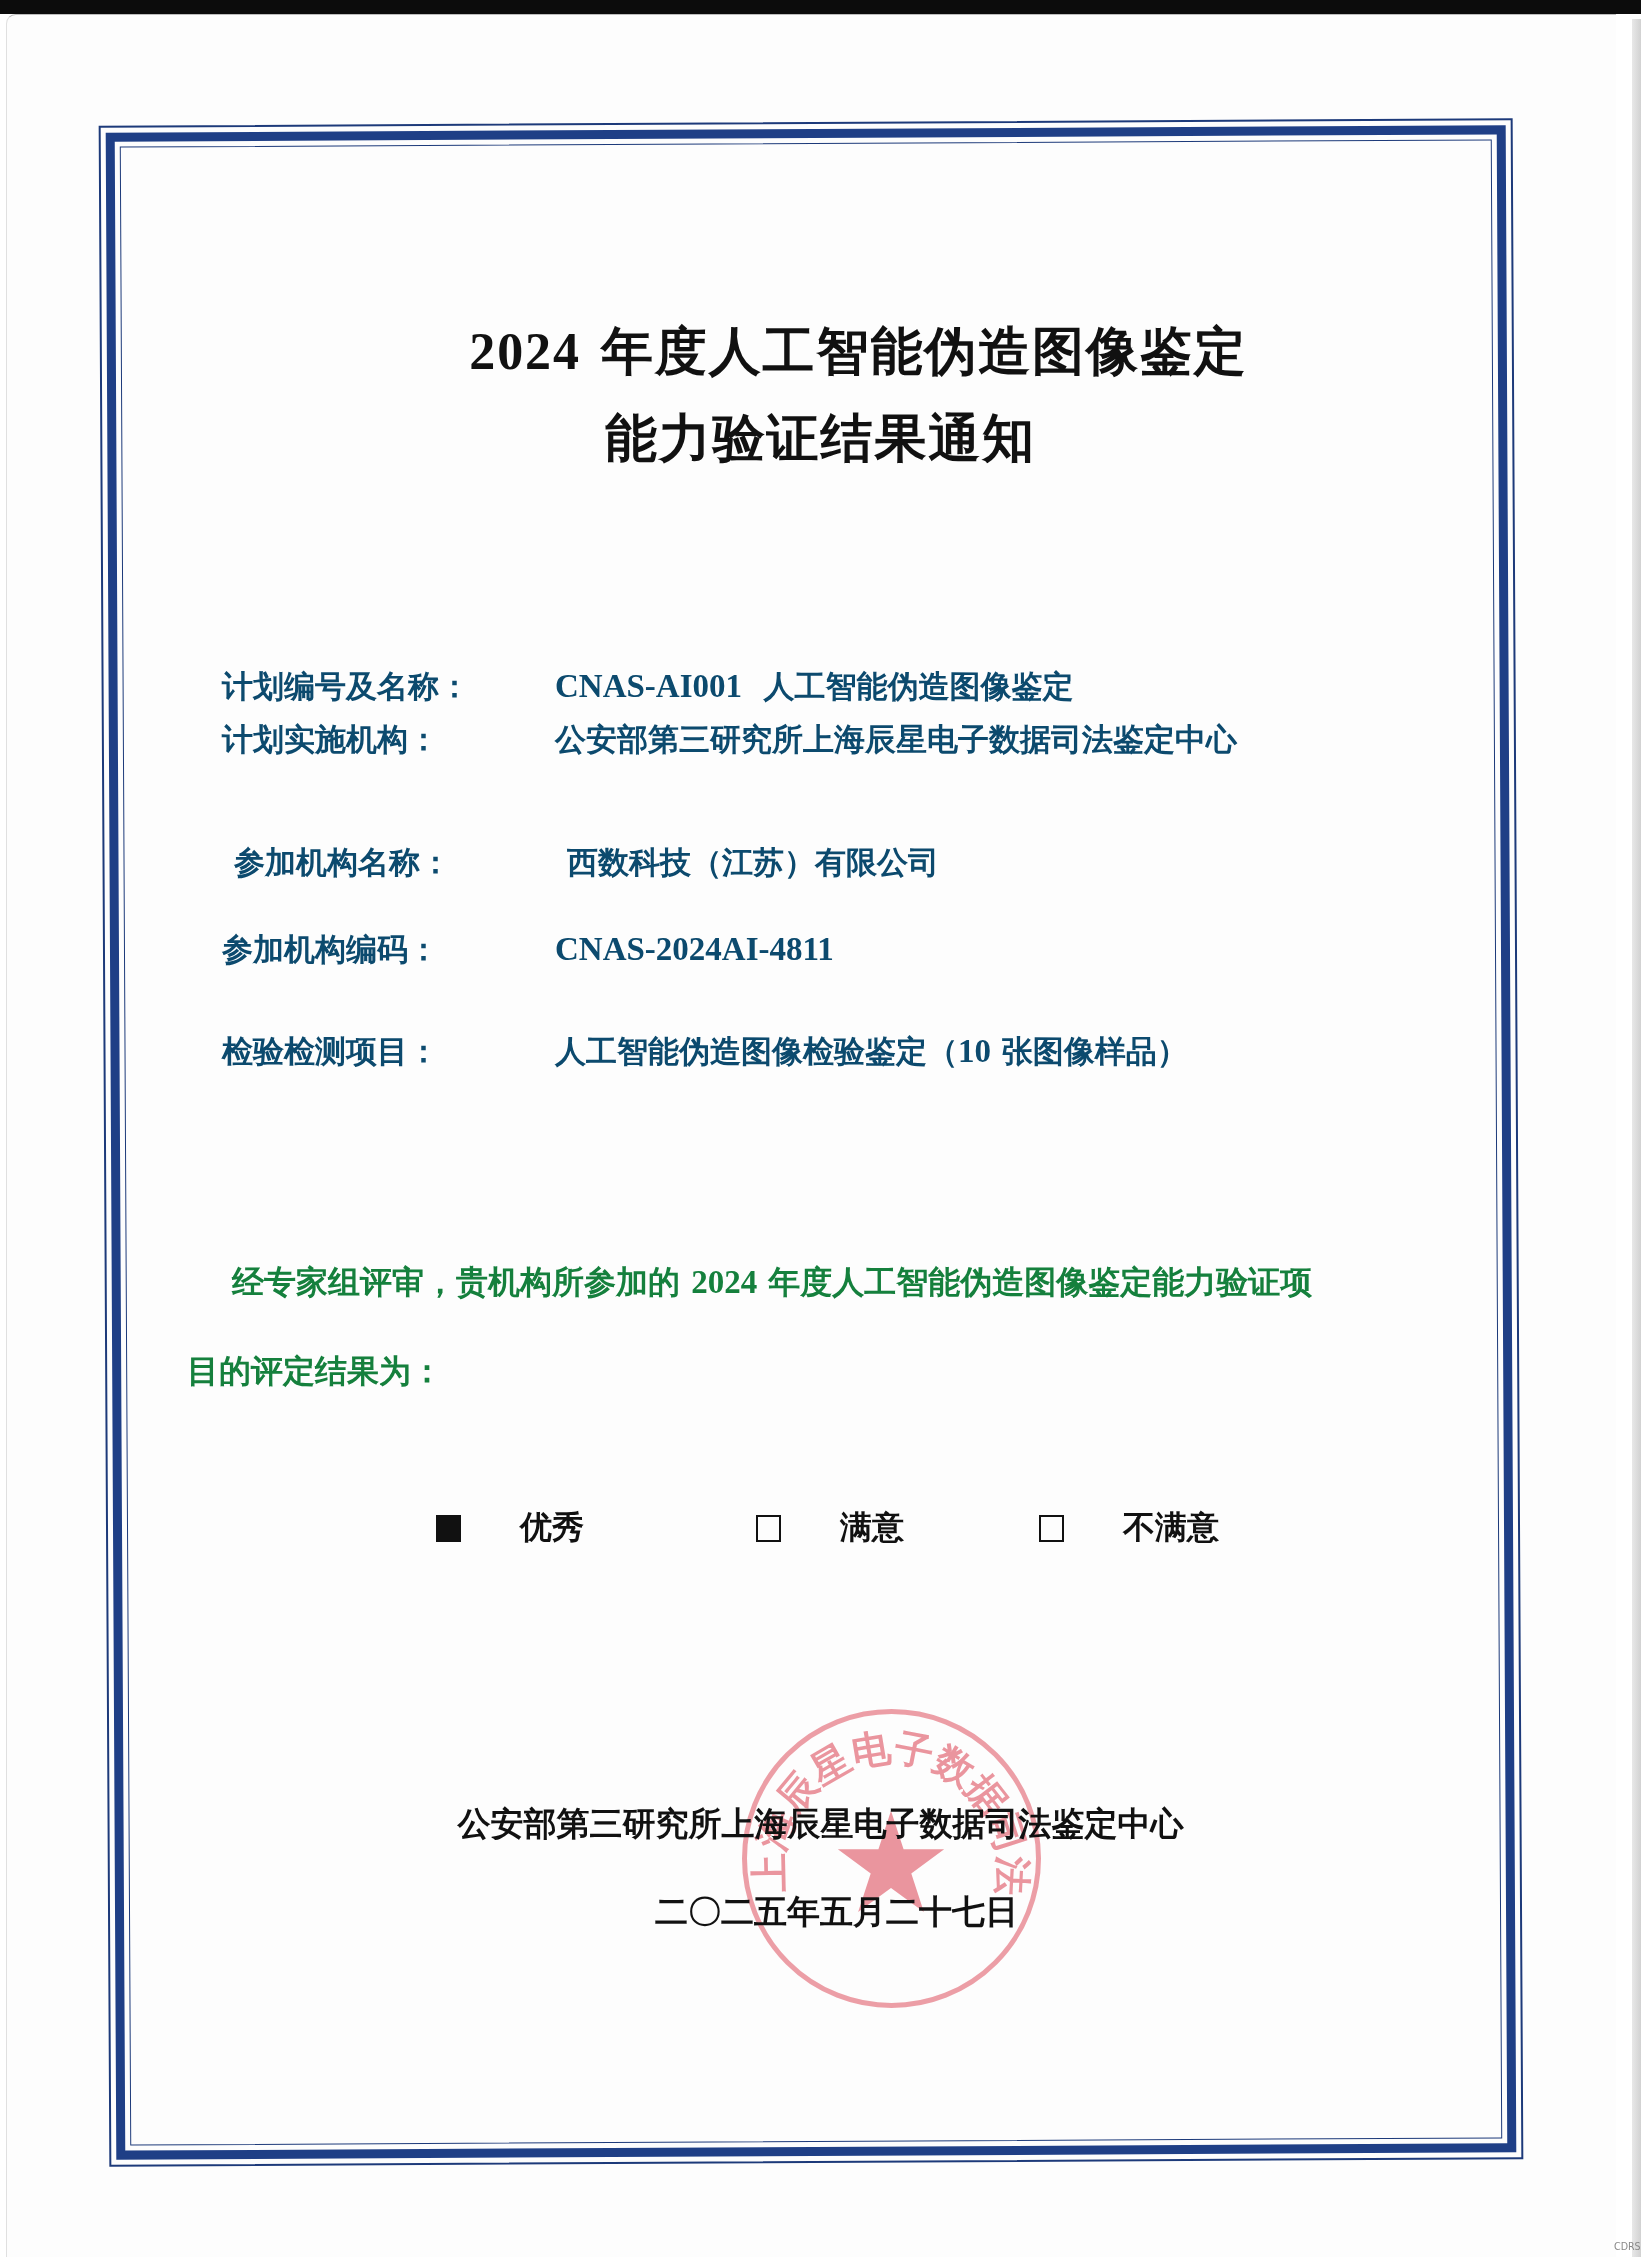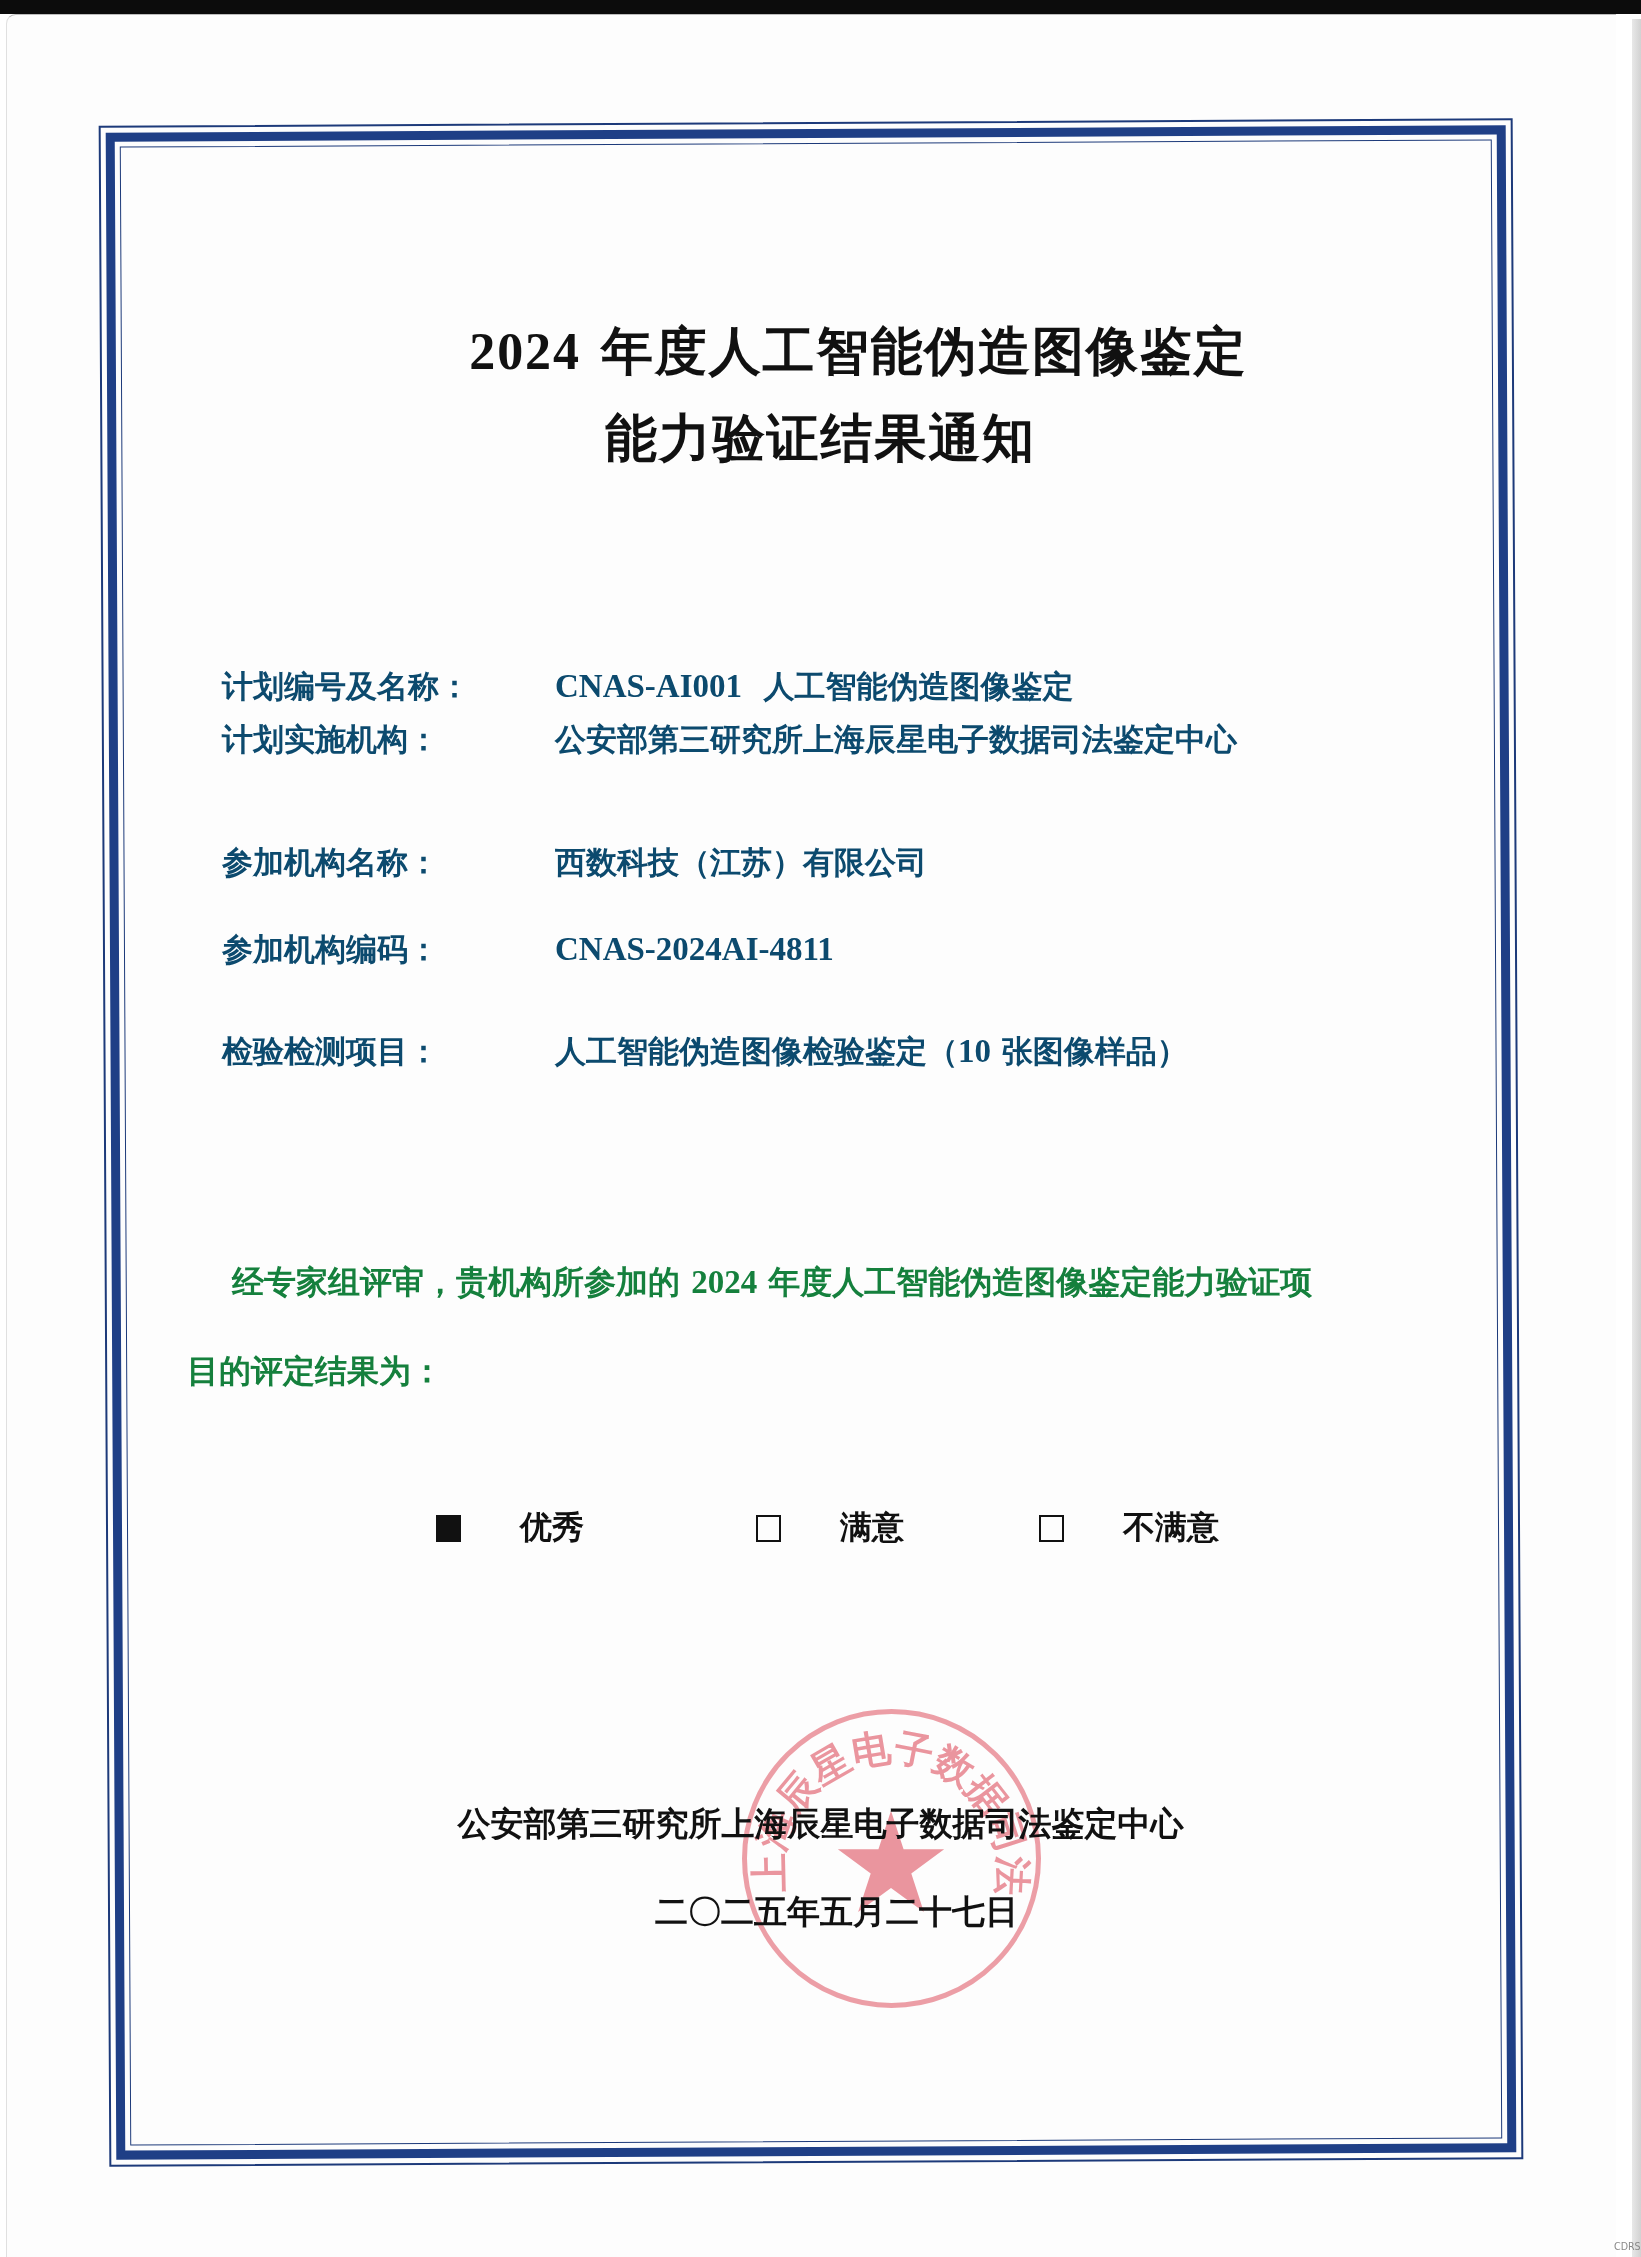--- a/index.html
+++ b/index.html
@@ -89,21 +89,21 @@
   <span>年度人工智能伪造图像鉴定</span>
 </div>
 <div class="title" style="top:404px;font-family:Liberation Mono, monospace;">能力验证结果通知</div>
 
 <div class="row" style="top:666px;">
   <span class="label">计划编号及名称：</span><span class="value"><span class="serif">CNAS-AI001</span>&nbsp;&nbsp;<span>人工智能伪造图像鉴定</span></span>
 </div>
 <div class="row" style="top:719px;">
   <span class="label">计划实施机构：</span><span class="value">公安部第三研究所上海辰星电子数据司法鉴定中心</span>
 </div>
-<div class="row" style="top:842px;">
+<div class="row" style="top:842px;margin-left:12px;">
   <span class="label">参加机构名称：</span><span class="value">西数科技（江苏）有限公司</span>
 </div>
 <div class="row" style="top:929px;">
   <span class="label">参加机构编码：</span><span class="value serif">CNAS-2024AI-4811</span>
 </div>
 <div class="row" style="top:1031px;">
   <span class="label">检验检测项目：</span><span class="value"><span>人工智能伪造图像检验鉴定（</span><span class="serif">10</span>&nbsp;<span>张图像样品）</span></span>
 </div>
 
 <div class="para" style="left:232px; top:1261px;">

